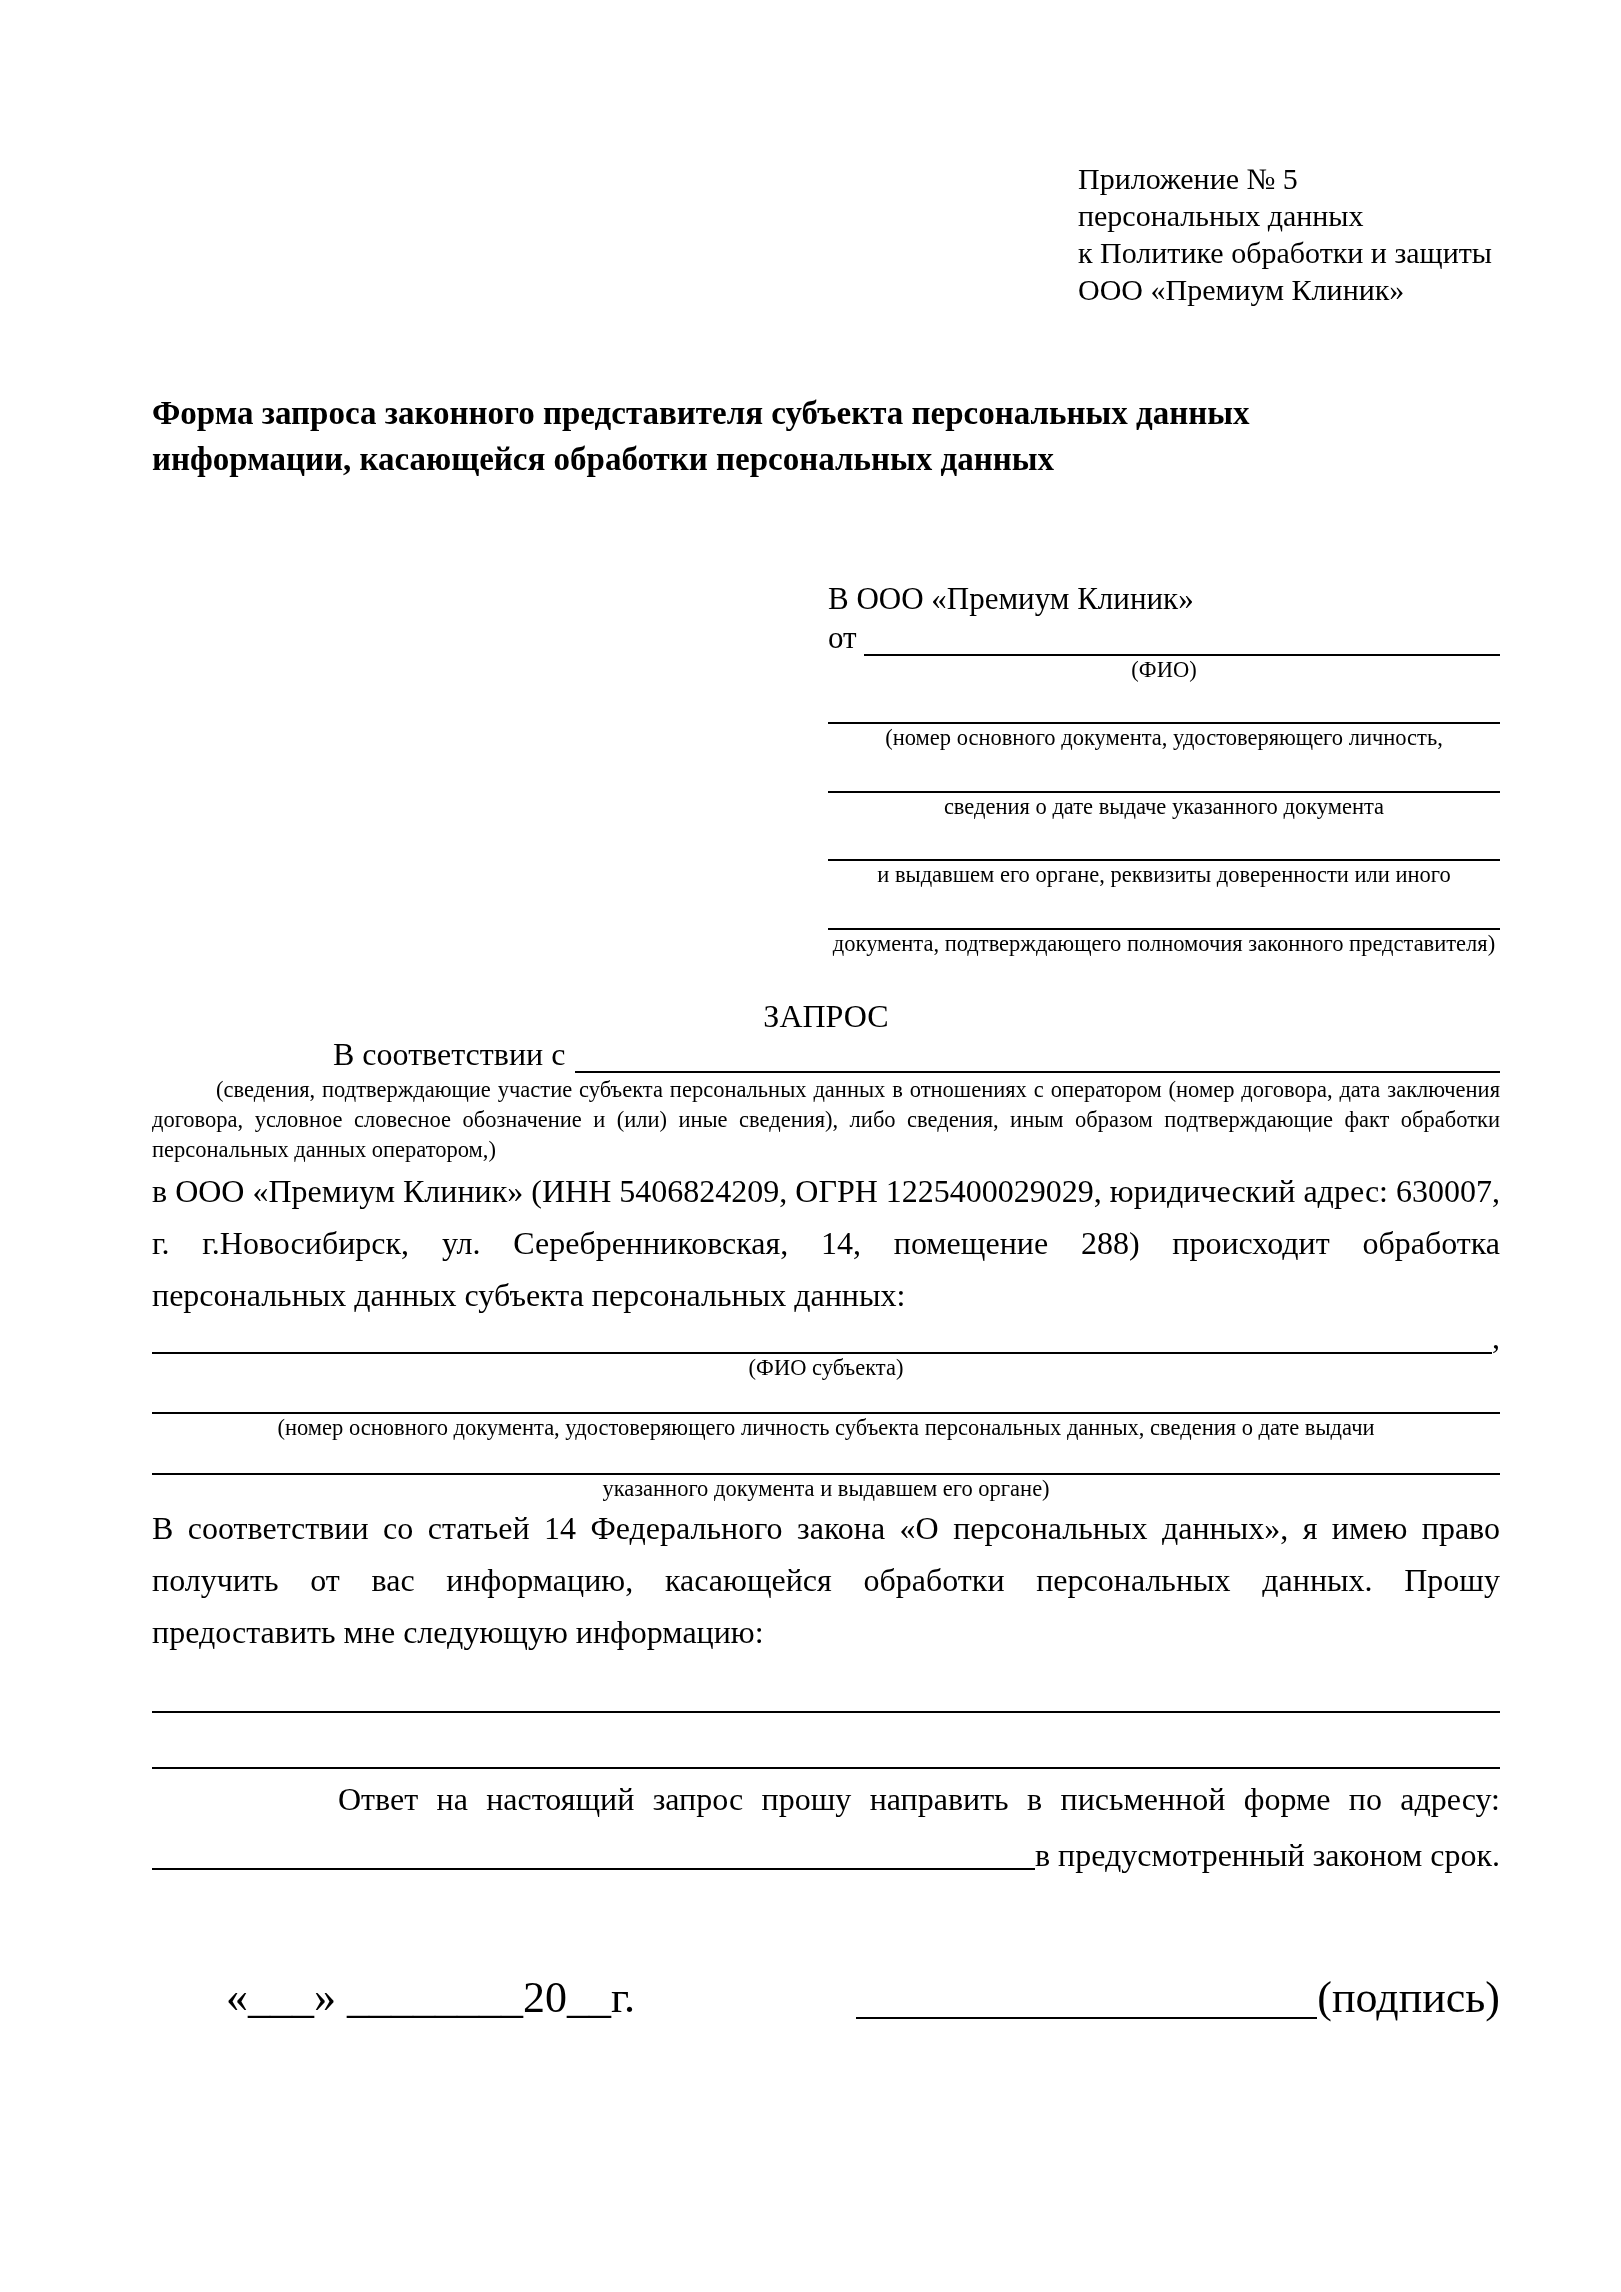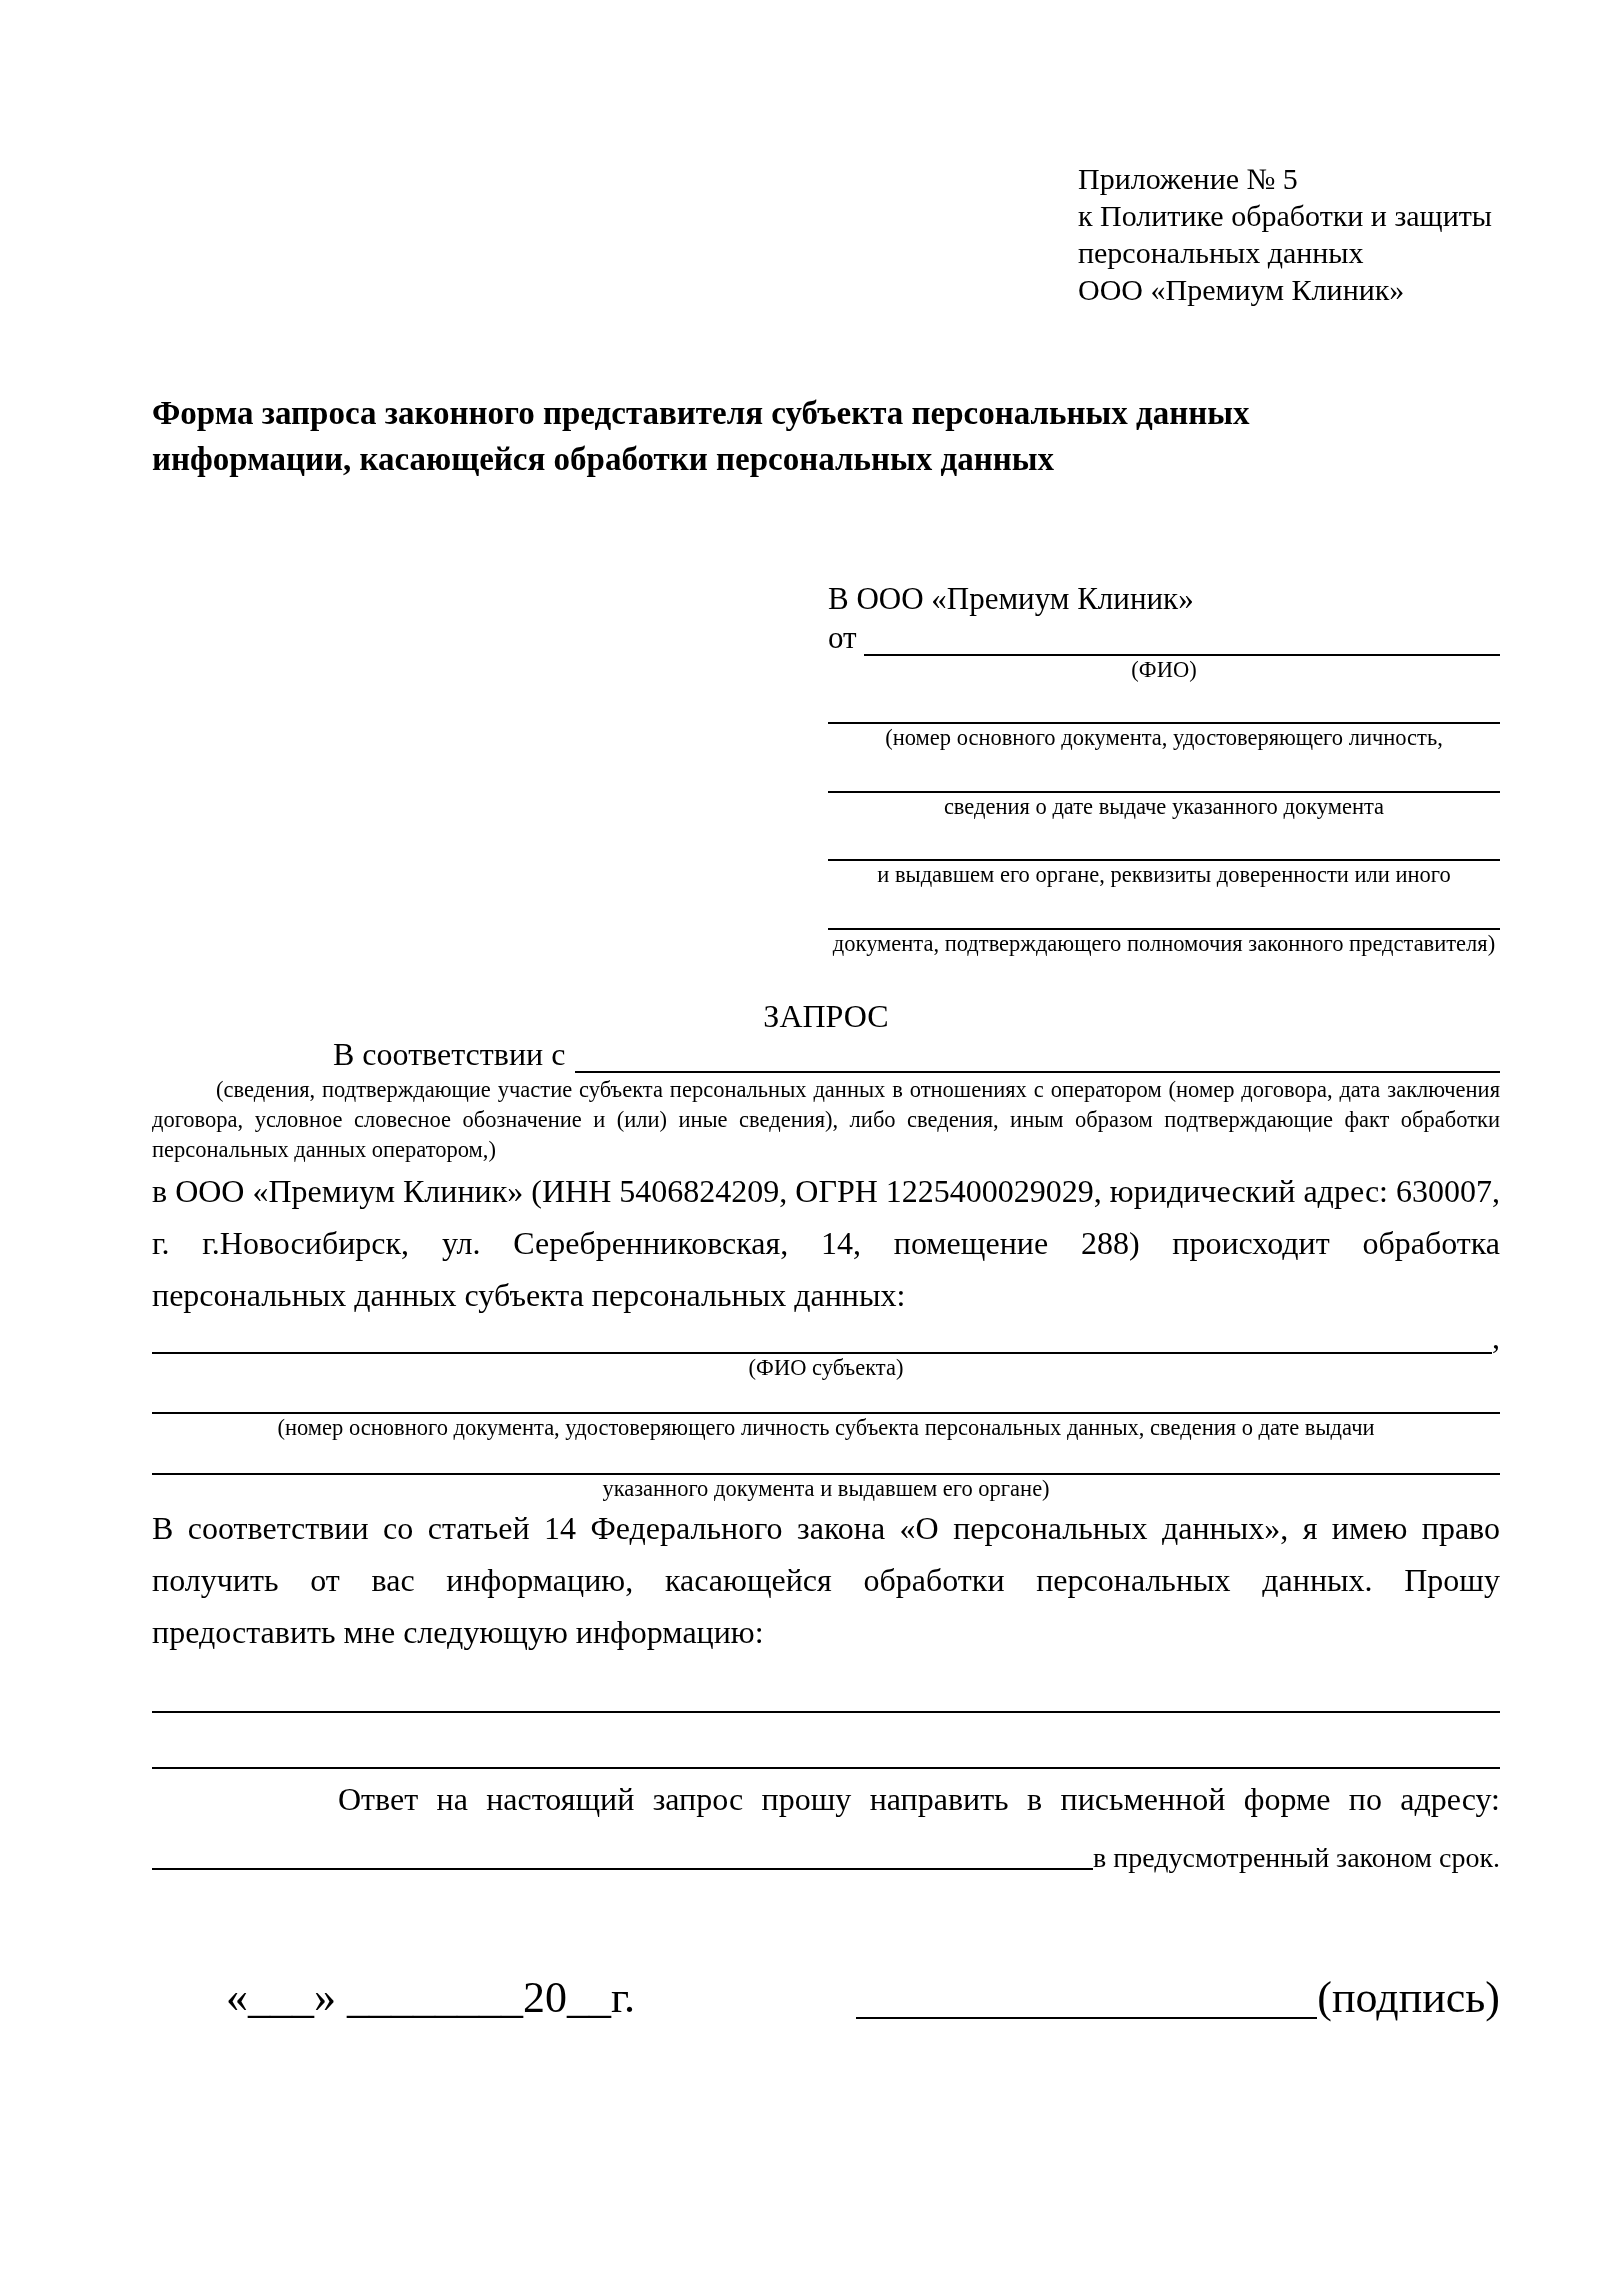--- a/index.html
+++ b/index.html
@@ -49,42 +49,42 @@
   .fill-row .line{flex:1;border-bottom:2.9px solid #000;}
   .fill-row .tail{white-space:nowrap;}
   .blank{height:33px;border-bottom:2.9px solid #000;}
   .blank + .blank{margin-top:21.6px;}
   .reply{
     margin-top:3.9px;
     font-size:32px;line-height:52px;
     text-align:justify;text-align-last:justify;
     text-indent:186px;
   }
-  .reply-line{display:flex;align-items:flex-end;height:49px;font-size:28px;}
+  .reply-line{display:flex;align-items:flex-end;height:49px;font-size:32px;}
   .reply-line .line{flex:1;border-bottom:2.9px solid #000;margin-bottom:3.9px;}
   .reply-line .tail{white-space:nowrap;}
   
   .signrow{
     margin-top:106px;
     display:flex;justify-content:space-between;align-items:flex-end;
     font-size:44px;padding-left:74px;height:43px;
   }
   .sig{display:flex;align-items:flex-end;}
   .sig .line{width:461px;border-bottom:2.9px solid #000;height:39px;margin-bottom:3.9px;}
   .sig .tail{white-space:nowrap;}
 </style>
 </head>
 <body>
 
 <div class="page">
 
   <div class="appendix">
     <div>Приложение № 5</div>
+    <div>персональных данных</div>
     <div>к Политике обработки и защиты</div>
-    <div>персональных данных</div>
     <div>ООО «Премиум Клиник»</div>
   </div>
 
   <div class="title">
     <div>Форма запроса законного представителя субъекта персональных данных</div>
     <div>информации, касающейся обработки персональных данных</div>
   </div>
 
   <div class="addressee">
     <div>В ООО «Премиум Клиник»</div>

